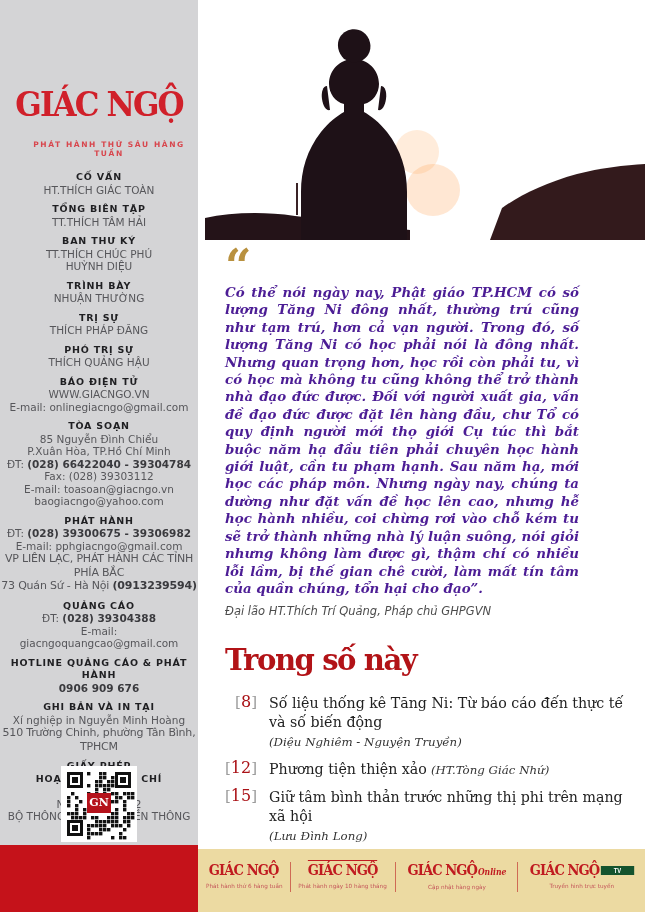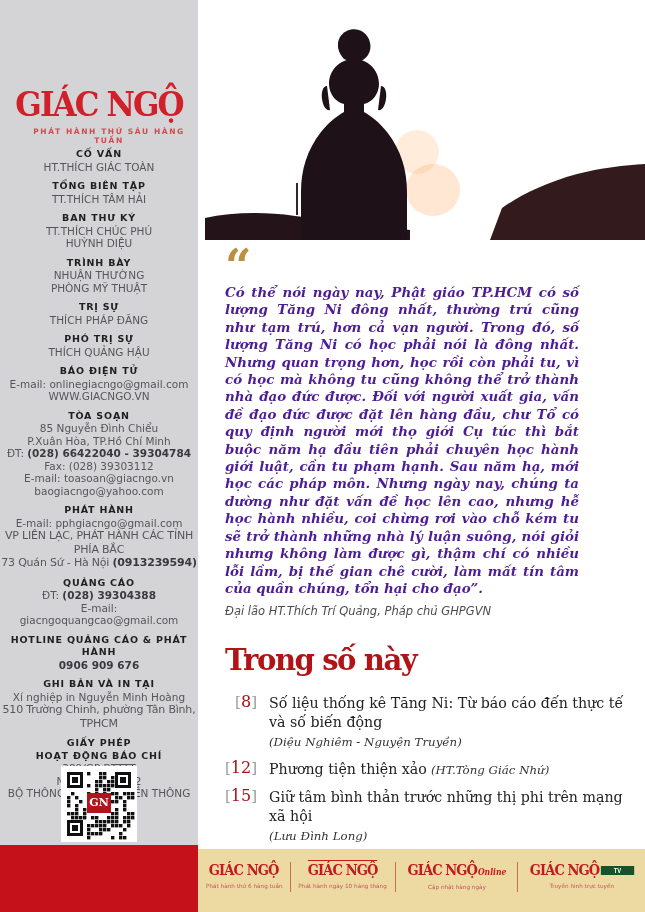--- a/index.html
+++ b/index.html
@@ -4,22 +4,22 @@
 <style>
   html,body{margin:0;padding:0;background:#ffffff;}
   .page{position:relative;width:645px;height:912px;background:#ffffff;overflow:hidden;
         font-family:"DejaVu Sans","Liberation Sans",sans-serif;}
 
   
   .sidebar{position:absolute;left:0;top:0;width:198px;height:845px;background:#d4d4d6;text-align:center;}
   .logo-block{padding-top:88px;}
   .masthead-logo{font-family:"DejaVu Serif","Liberation Serif",serif;font-weight:bold;
                  color:#d0202a;font-size:33px;line-height:33px;letter-spacing:-2px;transform:scaleX(.94);}
-  .masthead-tagline{margin-top:6px;font-size:7.5px;letter-spacing:1.6px;color:#d8474e;font-weight:bold;padding-left:20px;}
-  .sections{margin-top:3px;display:flex;flex-direction:column;gap:7px;}
+  .masthead-tagline{margin-top:19px;font-size:7.5px;letter-spacing:1.6px;color:#d8474e;font-weight:bold;padding-left:20px;}
+  .sections{margin-top:13px;display:flex;flex-direction:column;gap:7px;}
   .sec-header{font-size:9.5px;font-weight:bold;color:#1f1f22;letter-spacing:.8px;line-height:12.5px;}
   .sec-line{font-size:10.5px;color:#56565a;line-height:12.5px;}
   .sec-line .bold{font-weight:bold;color:#3a3a3e;}
   .sec-line .small{font-size:11px;letter-spacing:-.2px;}
   .qr{position:absolute;left:61px;top:766px;width:76px;height:52px;background:#ffffff;}
   .qr svg{display:block;}
   .qr-label{position:absolute;left:26px;top:27px;width:24px;height:20px;background:#b5121b;color:#fff;
             font-family:"DejaVu Serif",serif;font-size:11px;font-weight:bold;line-height:20px;text-align:center;}
 
   
@@ -87,46 +87,46 @@
           <div class="sec-line"><span>TT.THÍCH TÂM HẢI</span></div>
         </div>
         <div class="section">
           <div class="sec-header">BAN THƯ KÝ</div>
           <div class="sec-line"><span>TT.THÍCH CHÚC PHÚ</span></div>
           <div class="sec-line"><span>HUỲNH DIỆU</span></div>
         </div>
         <div class="section">
           <div class="sec-header">TRÌNH BÀY</div>
           <div class="sec-line"><span>NHUẬN THƯỜNG</span></div>
-          <div class="sec-line"><span>PHÒNG MỸ THUẬT</span></div>
         </div>
         <div class="section">
           <div class="sec-header">TRỊ SỰ</div>
           <div class="sec-line"><span>THÍCH PHÁP ĐĂNG</span></div>
         </div>
         <div class="section">
           <div class="sec-header">PHÓ TRỊ SỰ</div>
           <div class="sec-line"><span>THÍCH QUẢNG HẬU</span></div>
         </div>
         <div class="section">
           <div class="sec-header">BÁO ĐIỆN TỬ</div>
+          <div class="sec-line"><span>WWW.GIACNGO.VN</span></div>
           <div class="sec-line"><span>E-mail: onlinegiacngo@gmail.com</span></div>
-          <div class="sec-line"><span>WWW.GIACNGO.VN</span></div>
         </div>
         <div class="section">
           <div class="sec-header">TÒA SOẠN</div>
           <div class="sec-line"><span>85 Nguyễn Đình Chiểu</span></div>
           <div class="sec-line"><span>P.Xuân Hòa, TP.Hồ Chí Minh</span></div>
           <div class="sec-line"><span>ĐT: </span><span class="bold">(028) 66422040 - 39304784</span></div>
           <div class="sec-line"><span>Fax: (028) 39303112</span></div>
           <div class="sec-line"><span>E-mail: toasoan@giacngo.vn</span></div>
           <div class="sec-line"><span>baogiacngo@yahoo.com</span></div>
         </div>
         <div class="section">
           <div class="sec-header">PHÁT HÀNH</div>
+          <div class="sec-line"><span>ĐT: </span><span class="bold">(028) 39300675 - 39306982</span></div>
           <div class="sec-line"><span>E-mail: pphgiacngo@gmail.com</span></div>
           <div class="sec-line"><span class="small">VP LIÊN LẠC, PHÁT HÀNH CÁC TỈNH PHÍA BẮC</span></div>
           <div class="sec-line"><span class="small">73 Quán Sứ - Hà Nội </span><span class="bold small">(0913239594)</span></div>
         </div>
         <div class="section">
           <div class="sec-header">QUẢNG CÁO</div>
           <div class="sec-line"><span>ĐT: </span><span class="bold">(028) 39304388</span></div>
           <div class="sec-line"><span>E-mail: giacngoquangcao@gmail.com</span></div>
         </div>
         <div class="section">

